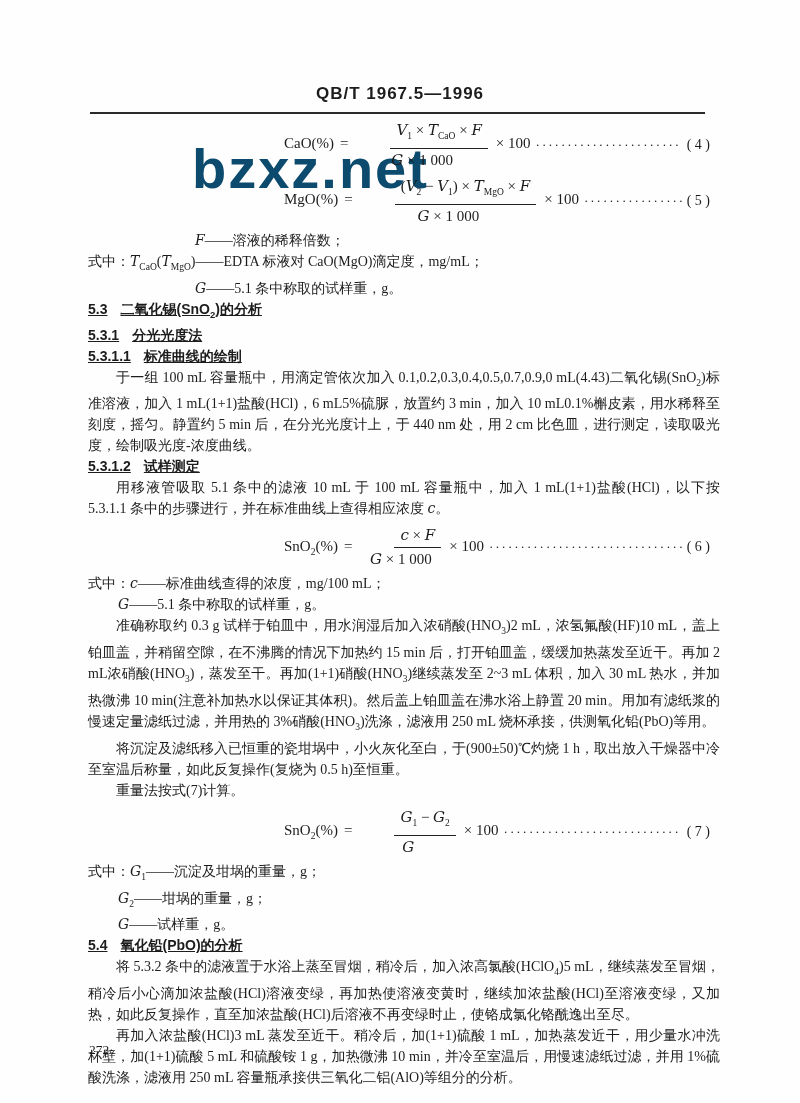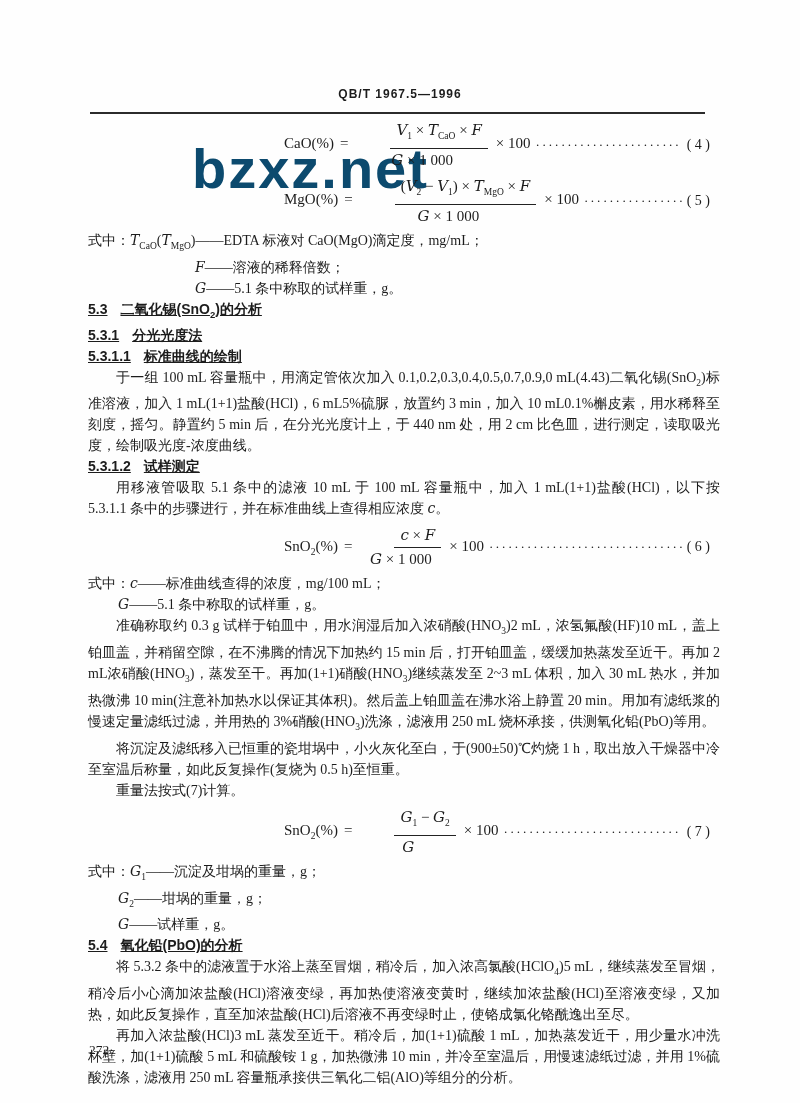--- a/index.html
+++ b/index.html
@@ -9,21 +9,21 @@
     font-family:"Liberation Serif", serif; color:#1c1c1c;
   }
   .watermark {
     position:absolute; left:192px; top:136px; z-index:0;
     font-family:"Liberation Sans", sans-serif; font-weight:bold;
     font-size:56px; letter-spacing:2px; color:#0c4a6e; user-select:none;
   }
   .header {
     position:relative; z-index:1; padding-top:84px;
     text-align:center; font-family:"Liberation Sans", sans-serif;
-    font-weight:bold; font-size:12px; letter-spacing:1px; line-height:20px;
+    font-weight:bold; font-size:17px; letter-spacing:1px; line-height:20px;
   }
   .rule { position:relative; z-index:1; margin:8px 95px 0 90px; border-top:2px solid #2b2b2b; }
   .content {
     position:relative; z-index:1; margin:5px 80px 0 88px;
     font-size:14px; line-height:21px; text-align:justify;
   }
   .para { text-indent:2em; margin:0; }
   .plain-line { text-indent:2em; }
   .heading {
     font-family:"Liberation Sans", sans-serif; font-weight:bold;
@@ -70,22 +70,22 @@
       <span class="leader">····························································</span>
       <span class="flabel">( 4 )</span>
     </div>
 
     <div class="formula">
       <span class="eq"><span>MgO(%)</span><span class="eqsign">=</span><span class="frac"><span class="num">(<i class="v">V</i><sub>2</sub> − <i class="v">V</i><sub>1</sub>) × <i class="v">T</i><sub>MgO</sub> × <i class="v">F</i></span><span class="den"><i class="v">G</i> × 1 000</span></span><span class="tail">× 100</span></span>
       <span class="leader">····························································</span>
       <span class="flabel">( 5 )</span>
     </div>
 
+    <div class="explain-line cont-wide"><i class="v">F</i>——溶液的稀释倍数；</div>
     <div class="explain-line">式中：<i class="v">T</i><sub>CaO</sub>(<i class="v">T</i><sub>MgO</sub>)——EDTA 标液对 CaO(MgO)滴定度，mg/mL；</div>
-    <div class="explain-line cont-wide"><i class="v">F</i>——溶液的稀释倍数；</div>
     <div class="explain-line cont-wide"><i class="v">G</i>——5.1 条中称取的试样重，g。</div>
 
     <div class="heading"><span class="num">5.3</span><span>二氧化锡(SnO<sub>2</sub>)的分析</span></div>
     <div class="heading"><span class="num">5.3.1</span><span>分光光度法</span></div>
     <div class="heading"><span class="num">5.3.1.1</span><span>标准曲线的绘制</span></div>
 
     <p class="para">于一组 100 mL 容量瓶中，用滴定管依次加入 0.1,0.2,0.3,0.4,0.5,0.7,0.9,0 mL(4.43)二氧化锡(SnO<sub>2</sub>)标准溶液，加入 1 mL(1+1)盐酸(HCl)，6 mL5%硫脲，放置约 3 min，加入 10 mL0.1%槲皮素，用水稀释至刻度，摇匀。静置约 5 min 后，在分光光度计上，于 440 nm 处，用 2 cm 比色皿，进行测定，读取吸光度，绘制吸光度-浓度曲线。</p>
 
     <div class="heading"><span class="num">5.3.1.2</span><span>试样测定</span></div>
 

